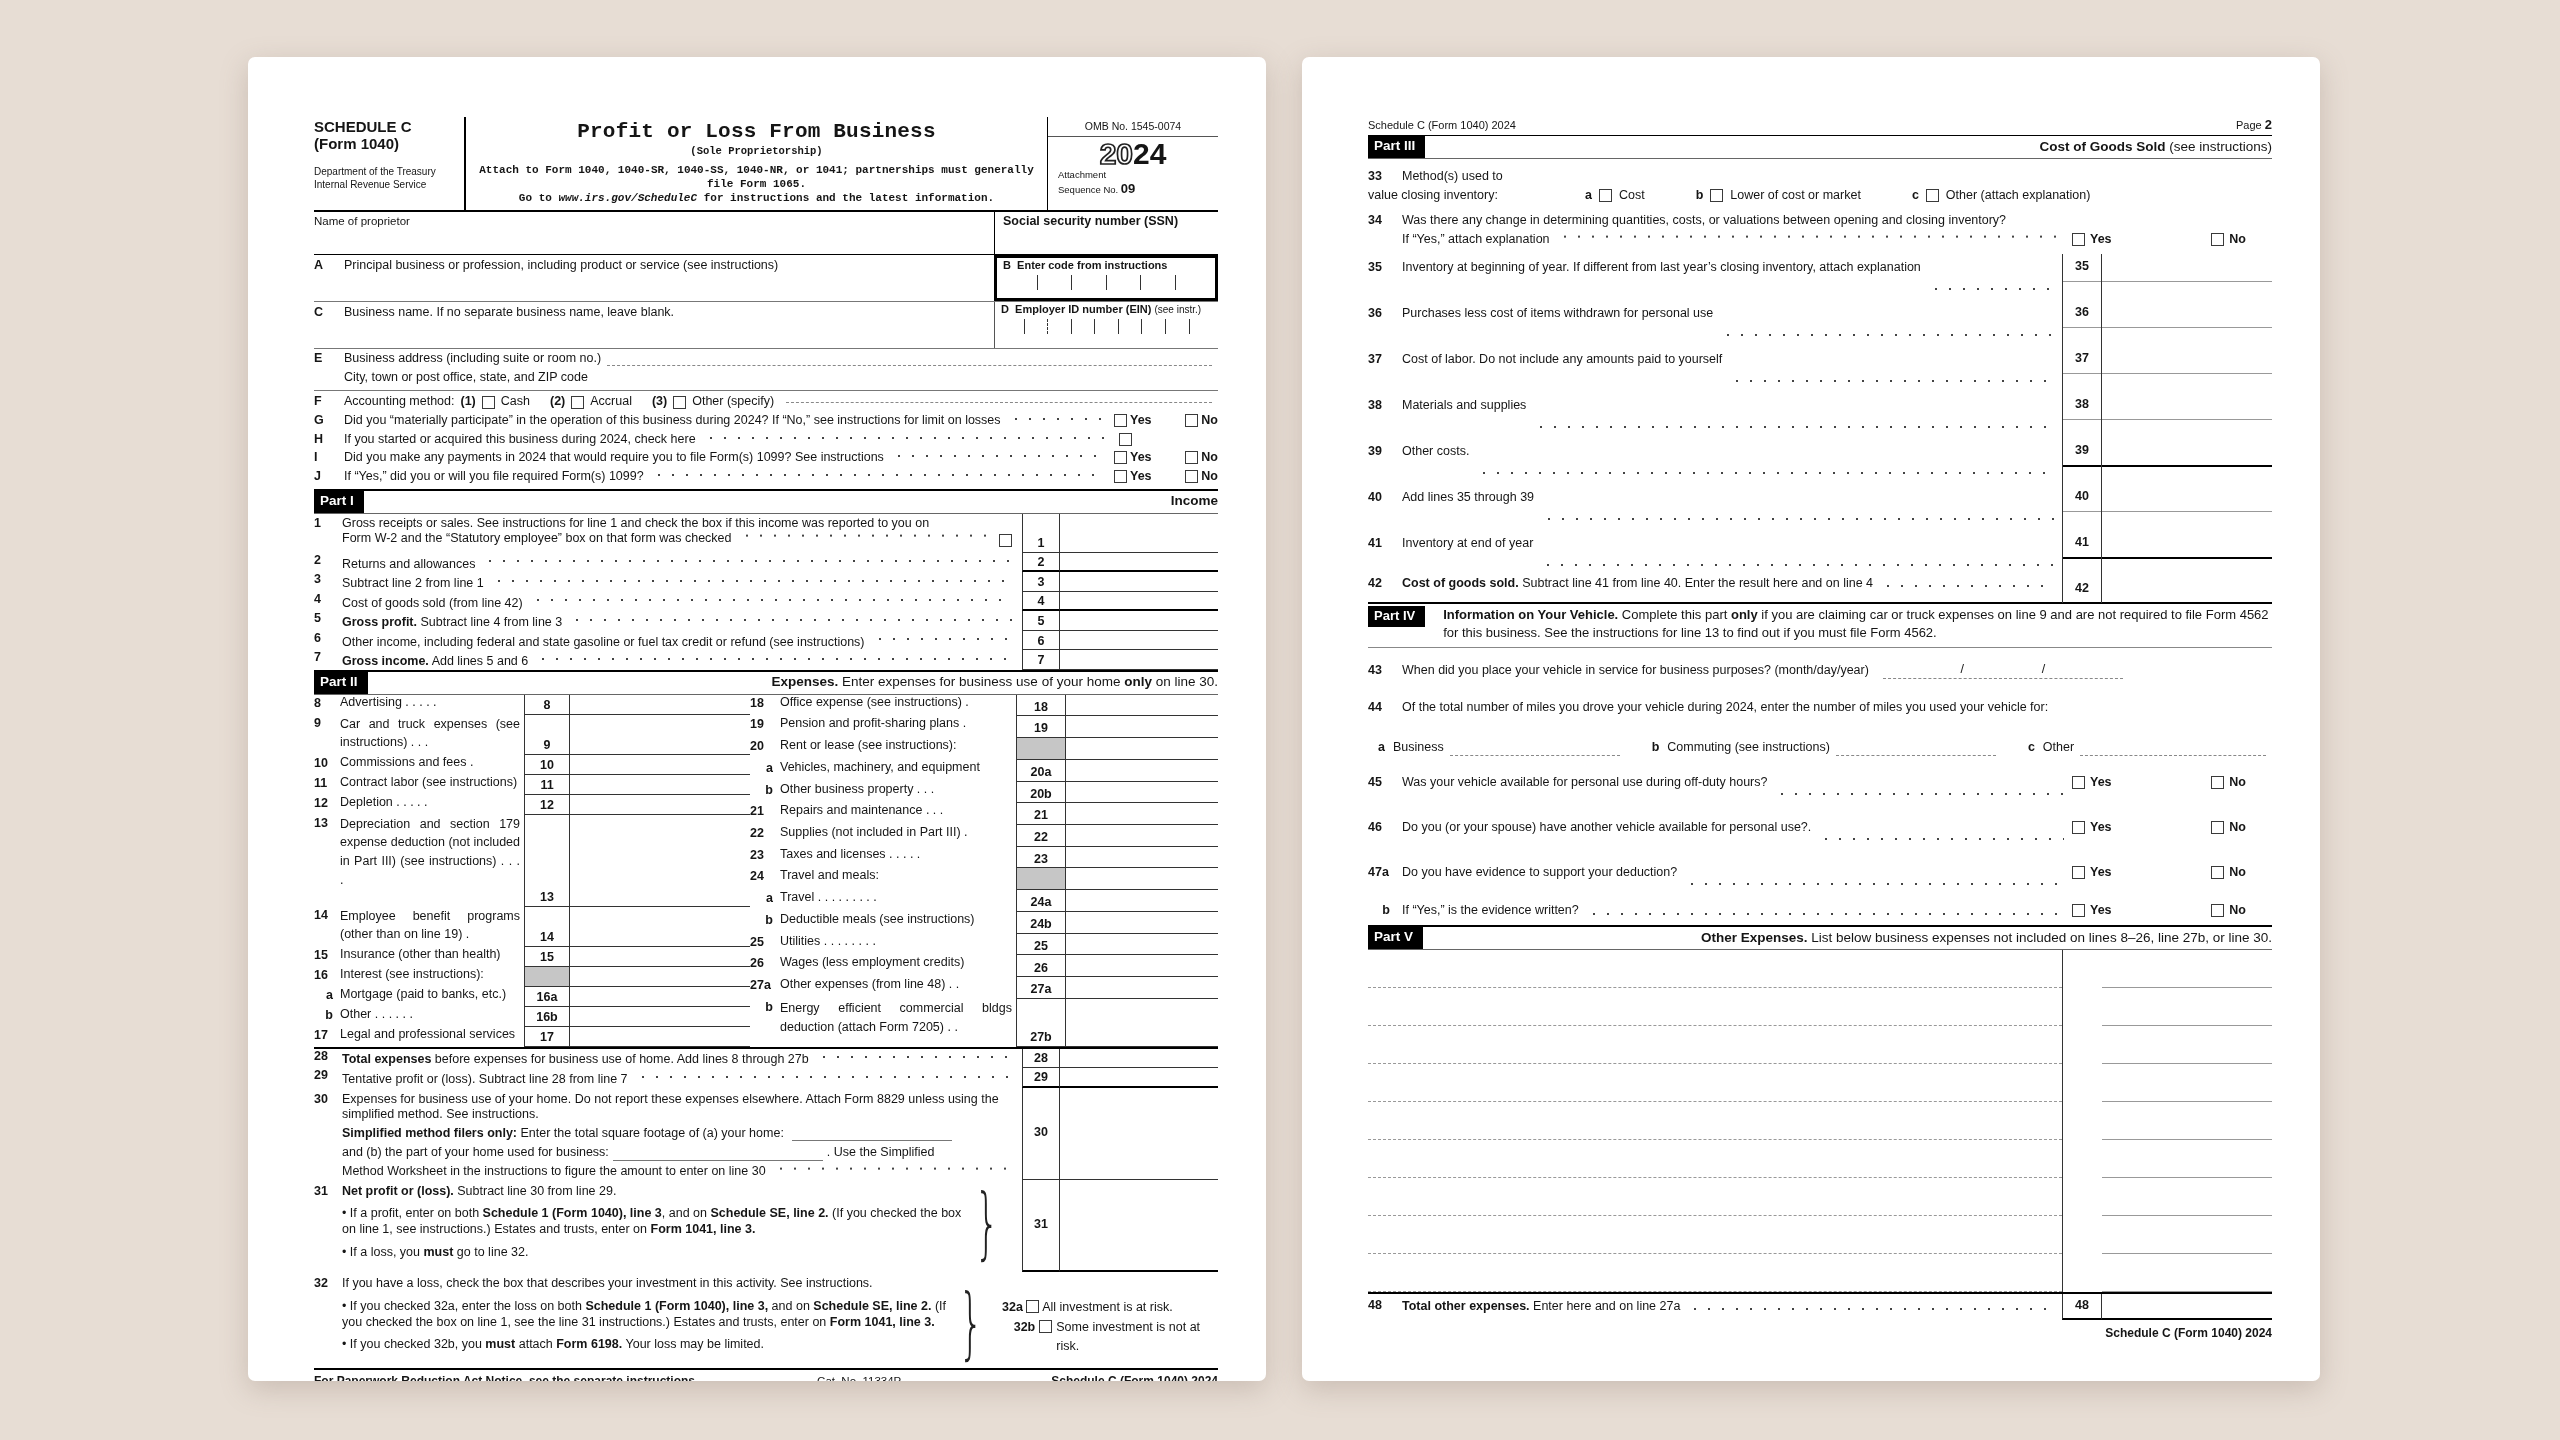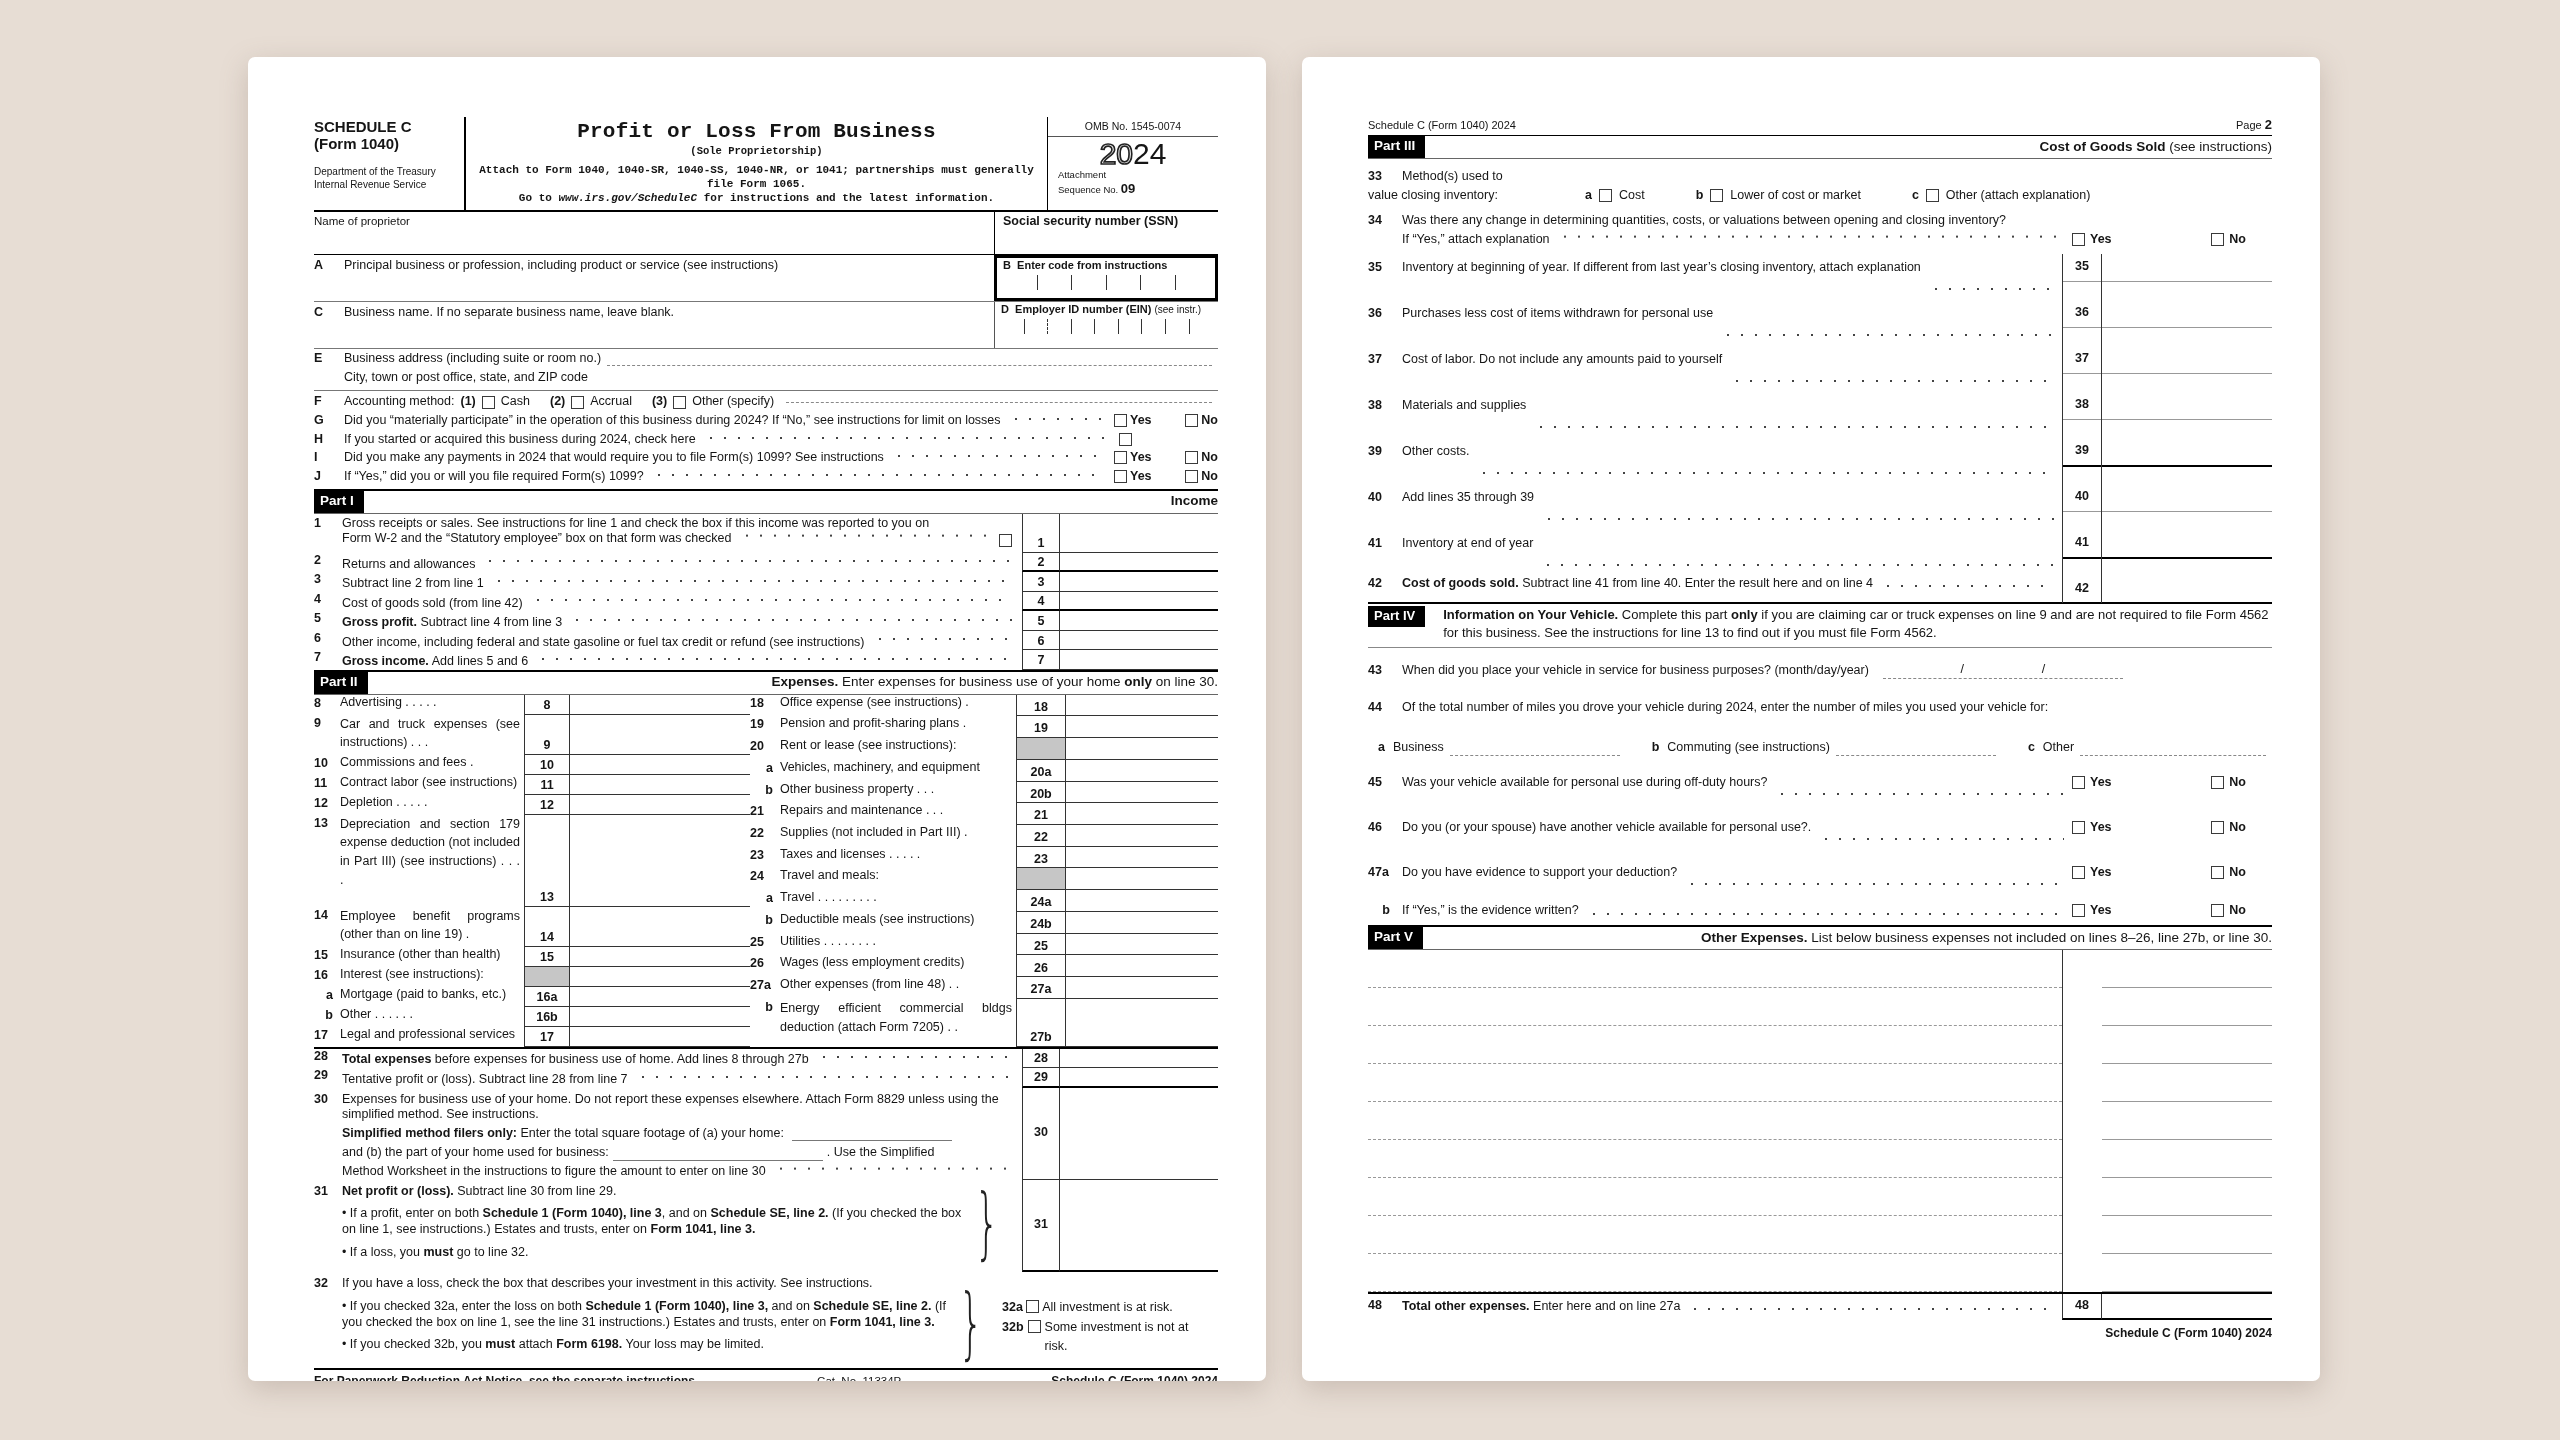--- a/index.html
+++ b/index.html
@@ -21,21 +21,21 @@
   .hdr-left{padding:2px 4px 2px 0;}
   .hdr-left .sched{font-size:15px;font-weight:bold;line-height:1.1;}
   .hdr-left .dept{font-size:10px;margin-top:14px;line-height:1.25;}
   .hdr-mid{border-left:2px solid #000;border-right:1.5px solid #000;text-align:center;padding:2px 6px 4px;font-family:Liberation Mono, monospace;}
   .hdr-mid .title{font-size:21px;font-weight:bold;letter-spacing:.2px;}
   .hdr-mid .sub{font-size:10.5px;font-weight:bold;}
   .hdr-mid .att{font-size:11px;font-weight:bold;margin-top:6px;}
   .hdr-mid .go{font-size:11px;font-weight:bold;}
   .hdr-right{font-size:10.5px;text-align:center;}
   .omb{padding:3px 2px;border-bottom:1px solid #555;}
-  .year{font-size:30px;font-weight:normal;line-height:1;padding-top:2px;}
+  .year{font-size:30px;font-weight:bold;line-height:1;padding-top:2px;}
   .y-out{color:#fff;-webkit-text-stroke:1.7px #222;}
   .attseq{text-align:left;font-size:9.5px;padding-left:10px;line-height:1.2;}
   .attseq .no{font-size:13px;font-weight:bold;}
   
   .namerow{display:flex;border-bottom:1.5px solid #000;height:42px;}
   .namerow .nl{flex:1;font-size:11.5px;padding-top:2px;}
   .namerow .nr{width:224px;border-left:1.5px solid #000;padding:2px 0 0 8px;font-weight:bold;font-size:12.5px;box-sizing:border-box;}
   .idrow{display:flex;border-bottom:1px solid #777;position:relative;}
   .idrow .lid{width:30px;font-weight:bold;padding-top:3px;}
   .idrow .ltx{flex:1;padding-top:3px;}
@@ -625,21 +625,21 @@
   <div style="display:grid;grid-template-columns:28px 1fr 216px;min-height:96px;">
     <div class="inc-no" style="padding-top:4px;">32</div>
     <div style="padding-top:4px;padding-right:50px;position:relative;">
       <div>If you have a loss, check the box that describes your investment in this activity. See instructions.</div>
       <div style="margin-top:8px;"><span>• If you checked 32a, enter the loss on both </span><span class="b">Schedule 1 (Form 1040), line 3,</span><span> and on </span><span class="b">Schedule SE, line 2.</span><span> (If you checked the box on line 1, see the line 31 instructions.) Estates and trusts, enter on </span><span class="b">Form 1041, line 3.</span></div>
       <div style="margin-top:6px;"><span>• If you checked 32b, you </span><span class="b">must</span><span> attach </span><span class="b">Form 6198.</span><span> Your loss may be limited.</span></div>
       <div class="bigbrace" style="right:6px;top:16px;">}</div>
     </div>
     <div class="risk" style="padding-top:26px;">
       <div><span class="rno">32a</span> <span class="cb"></span> <span>All investment is at risk.</span></div>
-      <div style="margin-top:2px;display:flex;gap:4px;">
+      <div style="margin-top:2px;display:flex;gap:4px;justify-content:center;">
             <span class="rno">32b</span> 
             <span class="cb" style="margin-top:2px;"></span> 
             <span style="width:150px;display:inline-block;">Some investment is not at risk.</span>
           </div>
     </div>
   </div>
 
   <div class="foot1">
     <span class="b" style="flex:1;">For Paperwork Reduction Act Notice, see the separate instructions.</span>
     <span style="font-size:11.5px;margin-right:150px;">Cat. No. 11334P</span>

